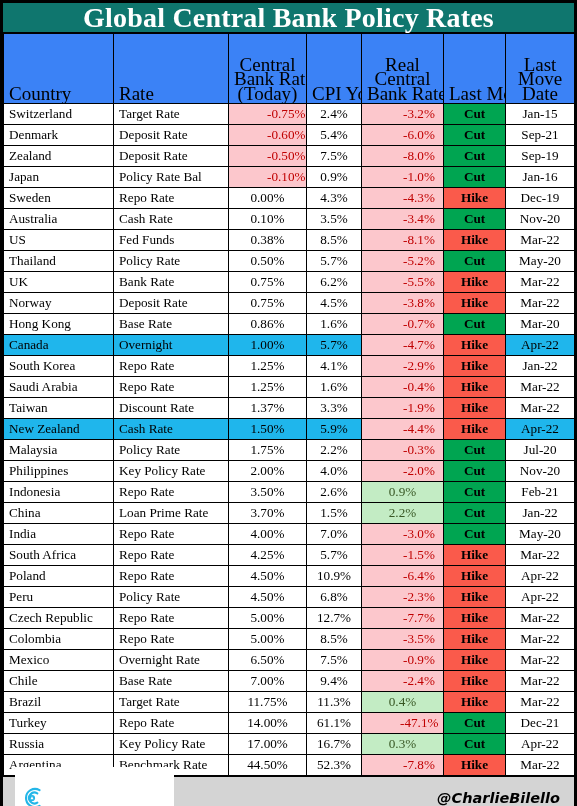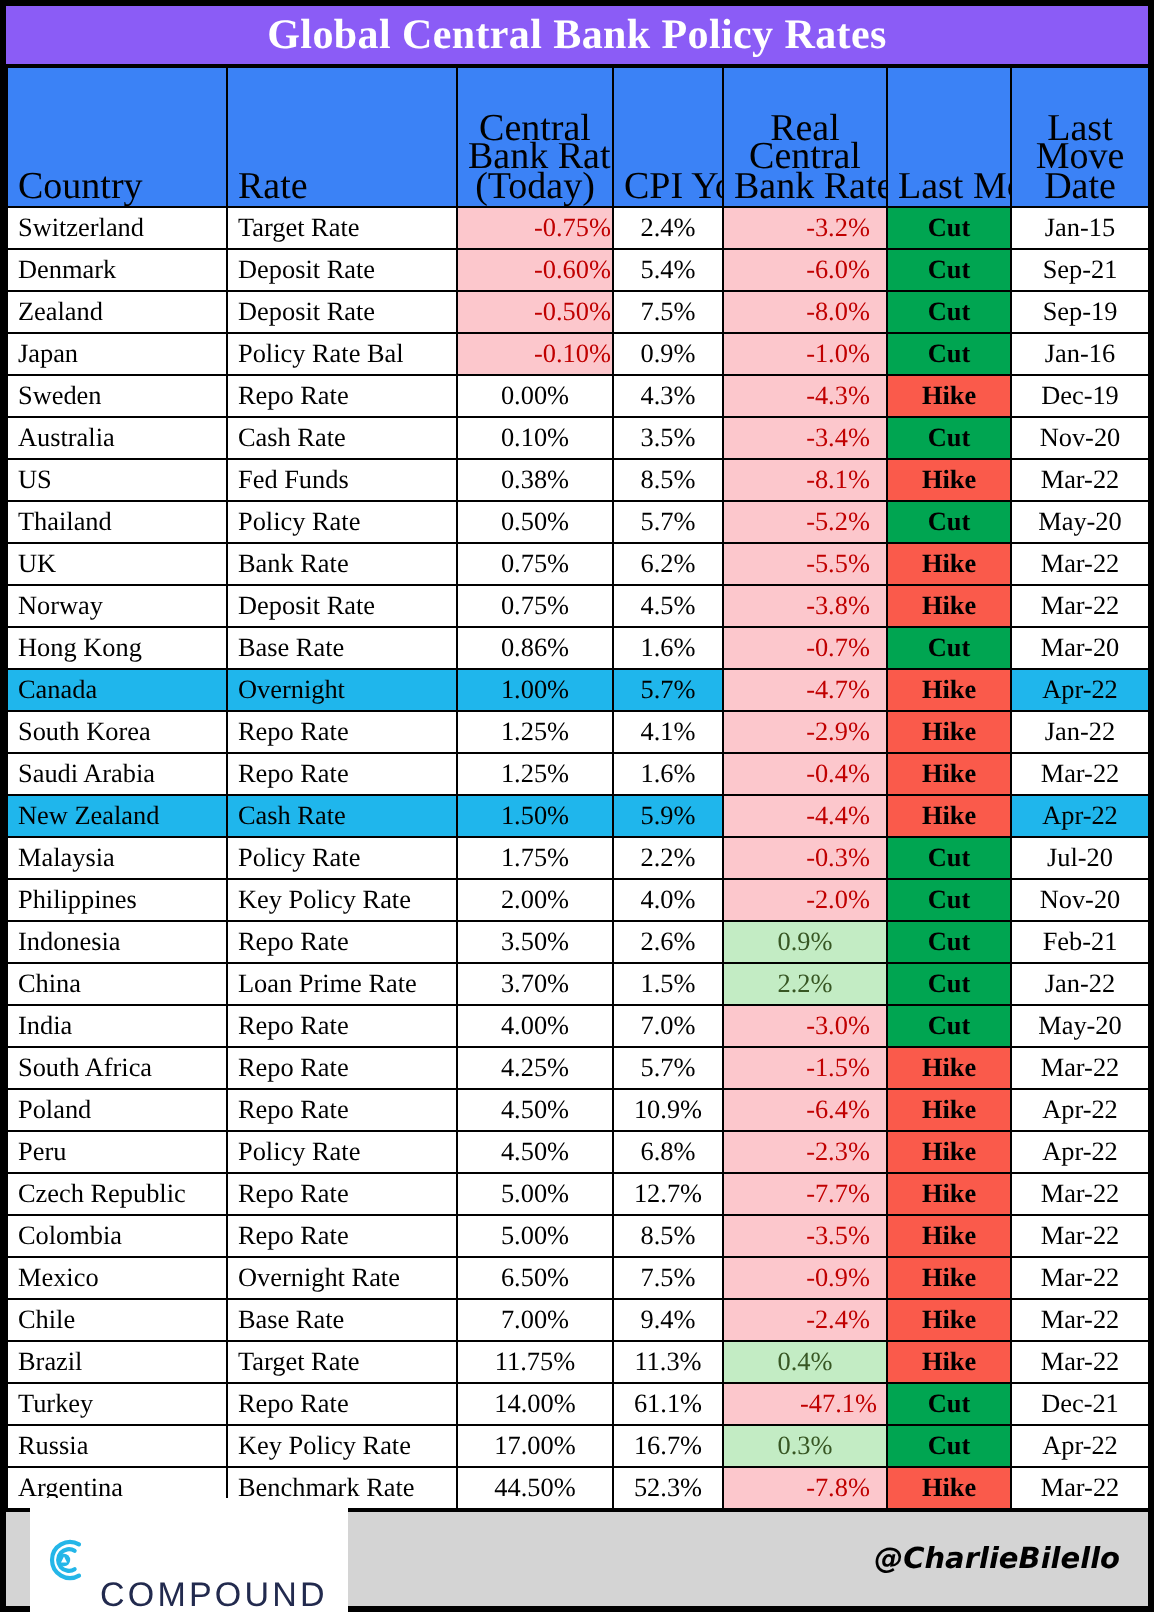--- a/index.html
+++ b/index.html
@@ -18,24 +18,24 @@
     height: 806px;
     box-sizing: border-box;
     border: 3px solid #000000;
     background: #ffffff;
     position: relative;
     display: flex;
     flex-direction: column;
   }
   
   #title-bar {
-    background: #8b5cf6;
+    background: #0f766e;
     color: #ffffff;
     text-align: center;
-    font-size: 21px;
+    font-size: 28px;
     font-weight: bold;
     line-height: 29px;
     height: 29px;
     letter-spacing: 0.2px;
     border-bottom: 1px solid #000000;
     flex: 0 0 auto;
     font-family: "Liberation Serif", "DejaVu Serif", serif;
   }
   
   table {
@@ -290,20 +290,29 @@
         <tr>
           <td class="country">Saudi Arabia</td>
           <td class="rate">Repo Rate</td>
           <td class="num plain">1.25%</td>
           <td class="num plain">1.6%</td>
           <td class="num neg-tint">-0.4%</td>
           <td class="move hike">Hike</td>
           <td class="date plain">Mar-22</td>
         </tr>
         <tr>
+          <td class="country">Taiwan</td>
+          <td class="rate">Discount Rate</td>
+          <td class="num plain">1.37%</td>
+          <td class="num plain">3.3%</td>
+          <td class="num neg-tint">-1.9%</td>
+          <td class="move hike">Hike</td>
+          <td class="date plain">Mar-22</td>
+        </tr>
+        <tr>
           <td class="country hl">New Zealand</td>
           <td class="rate hl">Cash Rate</td>
           <td class="num hl">1.50%</td>
           <td class="num hl">5.9%</td>
           <td class="num neg-tint">-4.4%</td>
           <td class="move hike">Hike</td>
           <td class="date hl">Apr-22</td>
         </tr>
         <tr>
           <td class="country">Malaysia</td>

